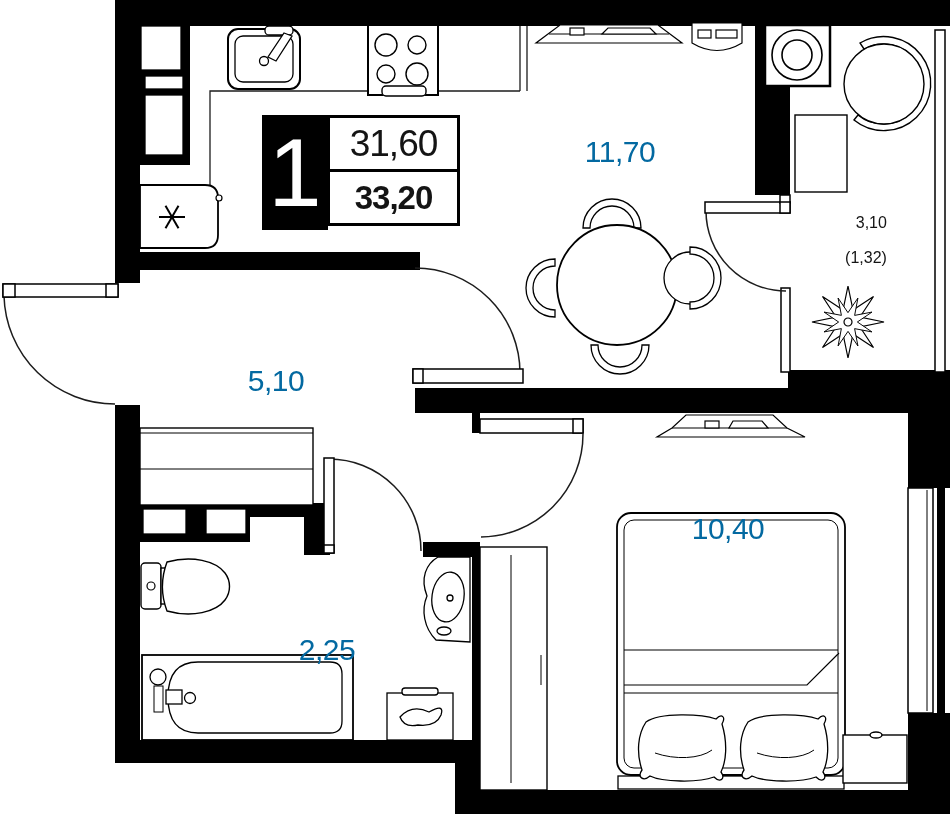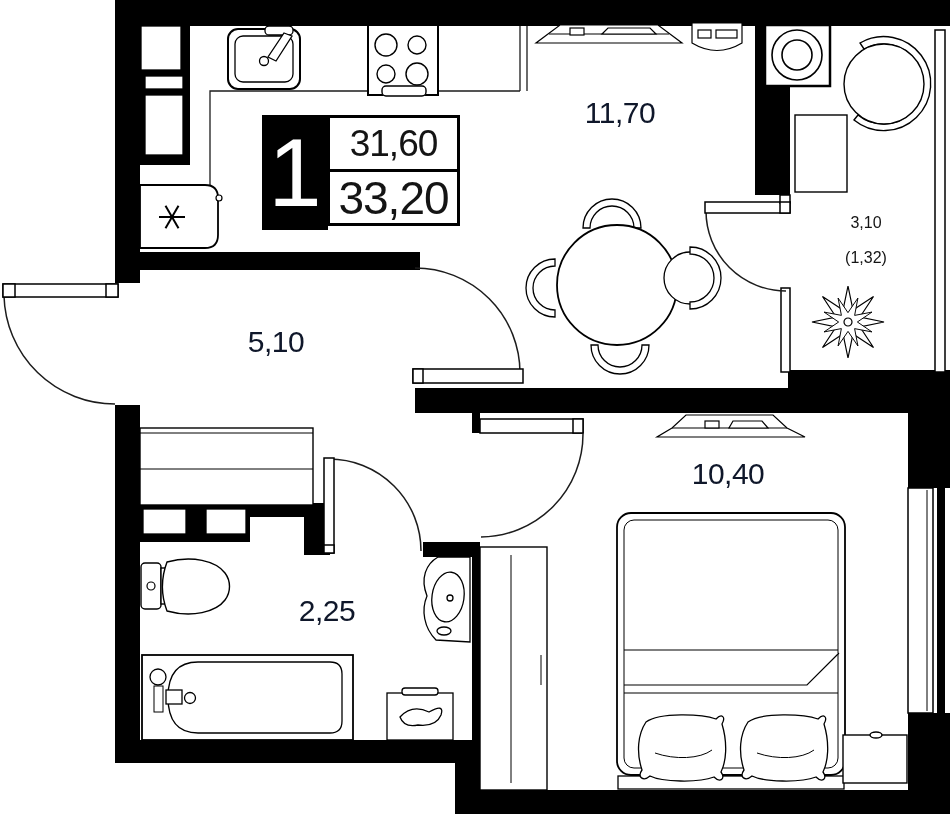--- a/index.html
+++ b/index.html
@@ -1,29 +1,29 @@
 <!DOCTYPE html>
 <html><head>
 <meta charset="utf-8">
 <style>
   html,body{margin:0;padding:0;background:#fff;}
   .plan{position:relative;width:950px;height:814px;background:#fff;overflow:hidden;
         font-family:"Liberation Sans", sans-serif;color:#141414;}
   .plan svg{position:absolute;left:0;top:0;}
   .lbl{position:absolute;transform:translate(-50%,-50%);font-size:30px;letter-spacing:-0.5px;
-       color:#0f172a;white-space:nowrap;}
+       color:#0369a1;white-space:nowrap;margin-top:39px;}
   .badge{position:absolute;left:262px;top:115px;display:flex;}
   .badge-num{width:66px;height:115px;background:#000;color:#fff;display:flex;align-items:center;
              justify-content:center;font-size:96px;font-weight:400;line-height:1;}
   .badge-col{display:flex;flex-direction:column;margin-left:-1px;}
   .badge-box{width:127px;height:51px;background:#fff;border:3px solid #000;display:flex;
              align-items:center;justify-content:center;font-size:37px;letter-spacing:-1px;}
-  .badge-box.b2{margin-top:-3px;font-weight:400;font-size:46px;}
+  .badge-box.b2{margin-top:-3px;font-weight:700;font-size:33px;}
   .balcony-lbls{position:absolute;left:866px;top:240px;transform:translate(-50%,-50%);
-                text-align:center;line-height:35px;}
+                text-align:right;line-height:35px;}
 </style>
 </head>
 <body>
 
 <div class="plan">
 <svg width="950" height="814" viewBox="0 0 950 814">
   <g fill="none" stroke="#1c1c1c" stroke-width="1.5">
 
     <g>
       <path d="M210,187 L210,91 L520,91 M520,26 L520,91 M527,26 L527,91" stroke-width="1.3"></path>
@@ -217,21 +217,21 @@
     </g>
   </g>
 </svg>
 
   <div class="lbl" style="left:620px;top:113px;">11,70</div>
   <div class="balcony-lbls">
     <div>3,10</div>
     <div>(1,32)</div>
   </div>
   <div class="lbl" style="left:276px;top:342px;">5,10</div>
-  <div class="lbl" style="left:728px;top:474px;text-align:center;">10,40</div>
+  <div class="lbl" style="left:728px;top:490px;text-align:center;">10,40</div>
   <div class="lbl" style="left:327px;top:611px;">2,25</div>
 
   <div class="badge">
     <div class="badge-num">1</div>
     <div class="badge-col">
       <div class="badge-box">31,60</div>
       <div class="badge-box b2">33,20</div>
     </div>
   </div>
 </div>

